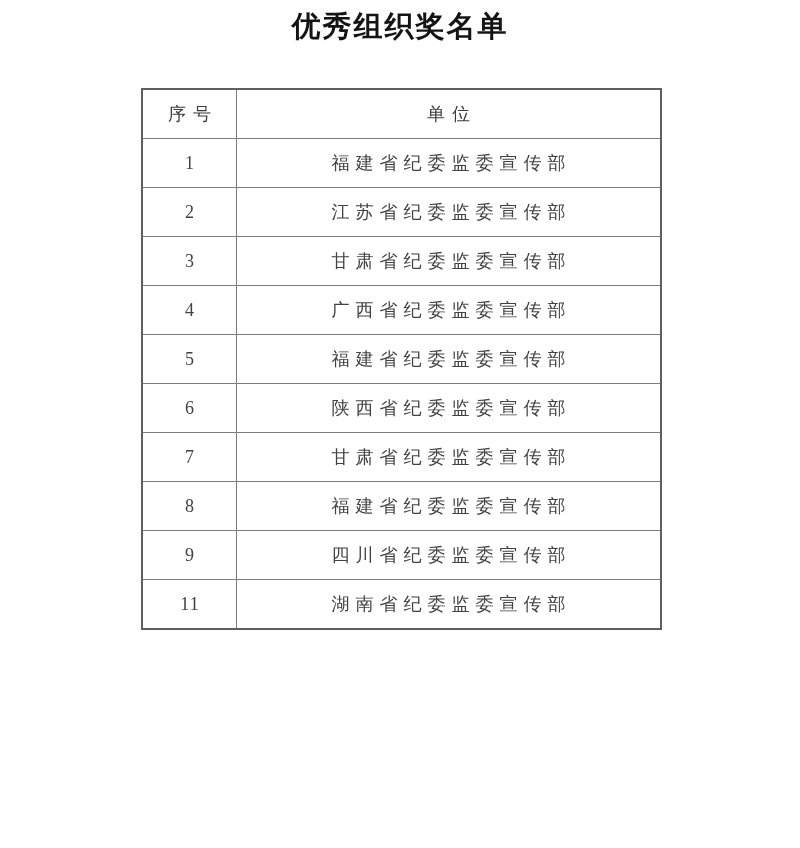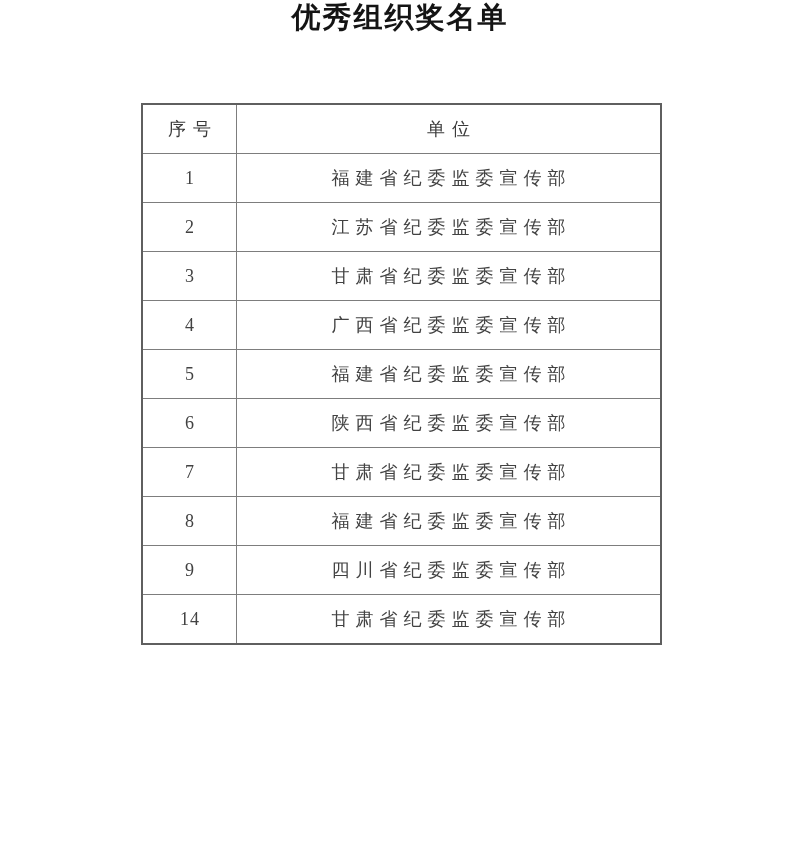--- a/index.html
+++ b/index.html
@@ -9,33 +9,33 @@
   }
   body {
     width: 800px;
     height: 848px;
     position: relative;
     font-family: "Liberation Serif", serif;
     overflow: hidden;
   }
   .doc-title {
     margin: 0;
-    padding-top: 2px;
+    padding-top: 11px;
     text-align: center;
     font-family: "Liberation Sans", sans-serif;
     font-size: 29px;
     line-height: 1.1;
     font-weight: bold;
     color: #141414;
     letter-spacing: 2px;
   }
   table.award-table {
     position: absolute;
     left: 141px;
-    top: 103px;
+    top: 88px;
     width: 521px;
     table-layout: fixed;
     border-collapse: collapse;
     border: 2px solid #5f5f5f;
   }
   .award-table th,
   .award-table td {
     border: 1px solid #7d7d7d;
     height: 48px;
     padding: 0;
@@ -109,19 +109,19 @@
       </tr>
         <tr>
         <td class="col-no">8</td>
         <td class="col-unit">福建省纪委监委宣传部</td>
       </tr>
         <tr>
         <td class="col-no">9</td>
         <td class="col-unit">四川省纪委监委宣传部</td>
       </tr>
         <tr>
-        <td class="col-no">14</td>
-        <td class="col-unit">甘肃省纪委监委宣传部</td>
+        <td class="col-no">11</td>
+        <td class="col-unit">湖南省纪委监委宣传部</td>
       </tr>
       </tbody>
   </table>
 
 </div>
 
 </body></html>

